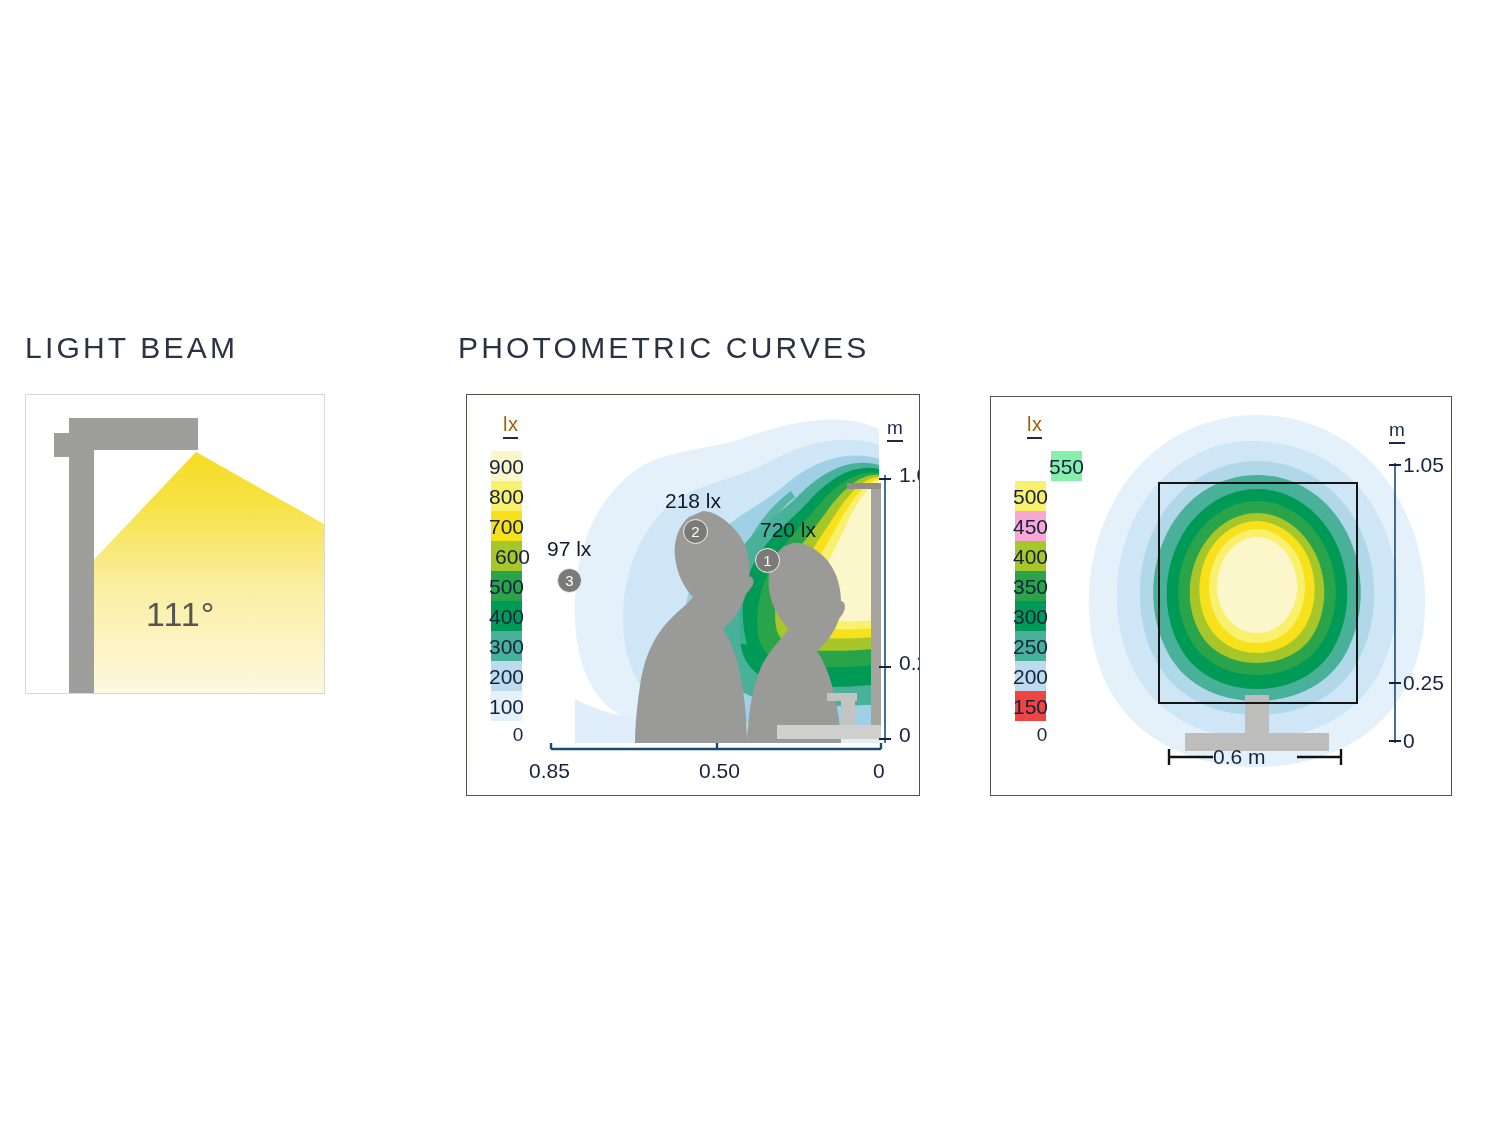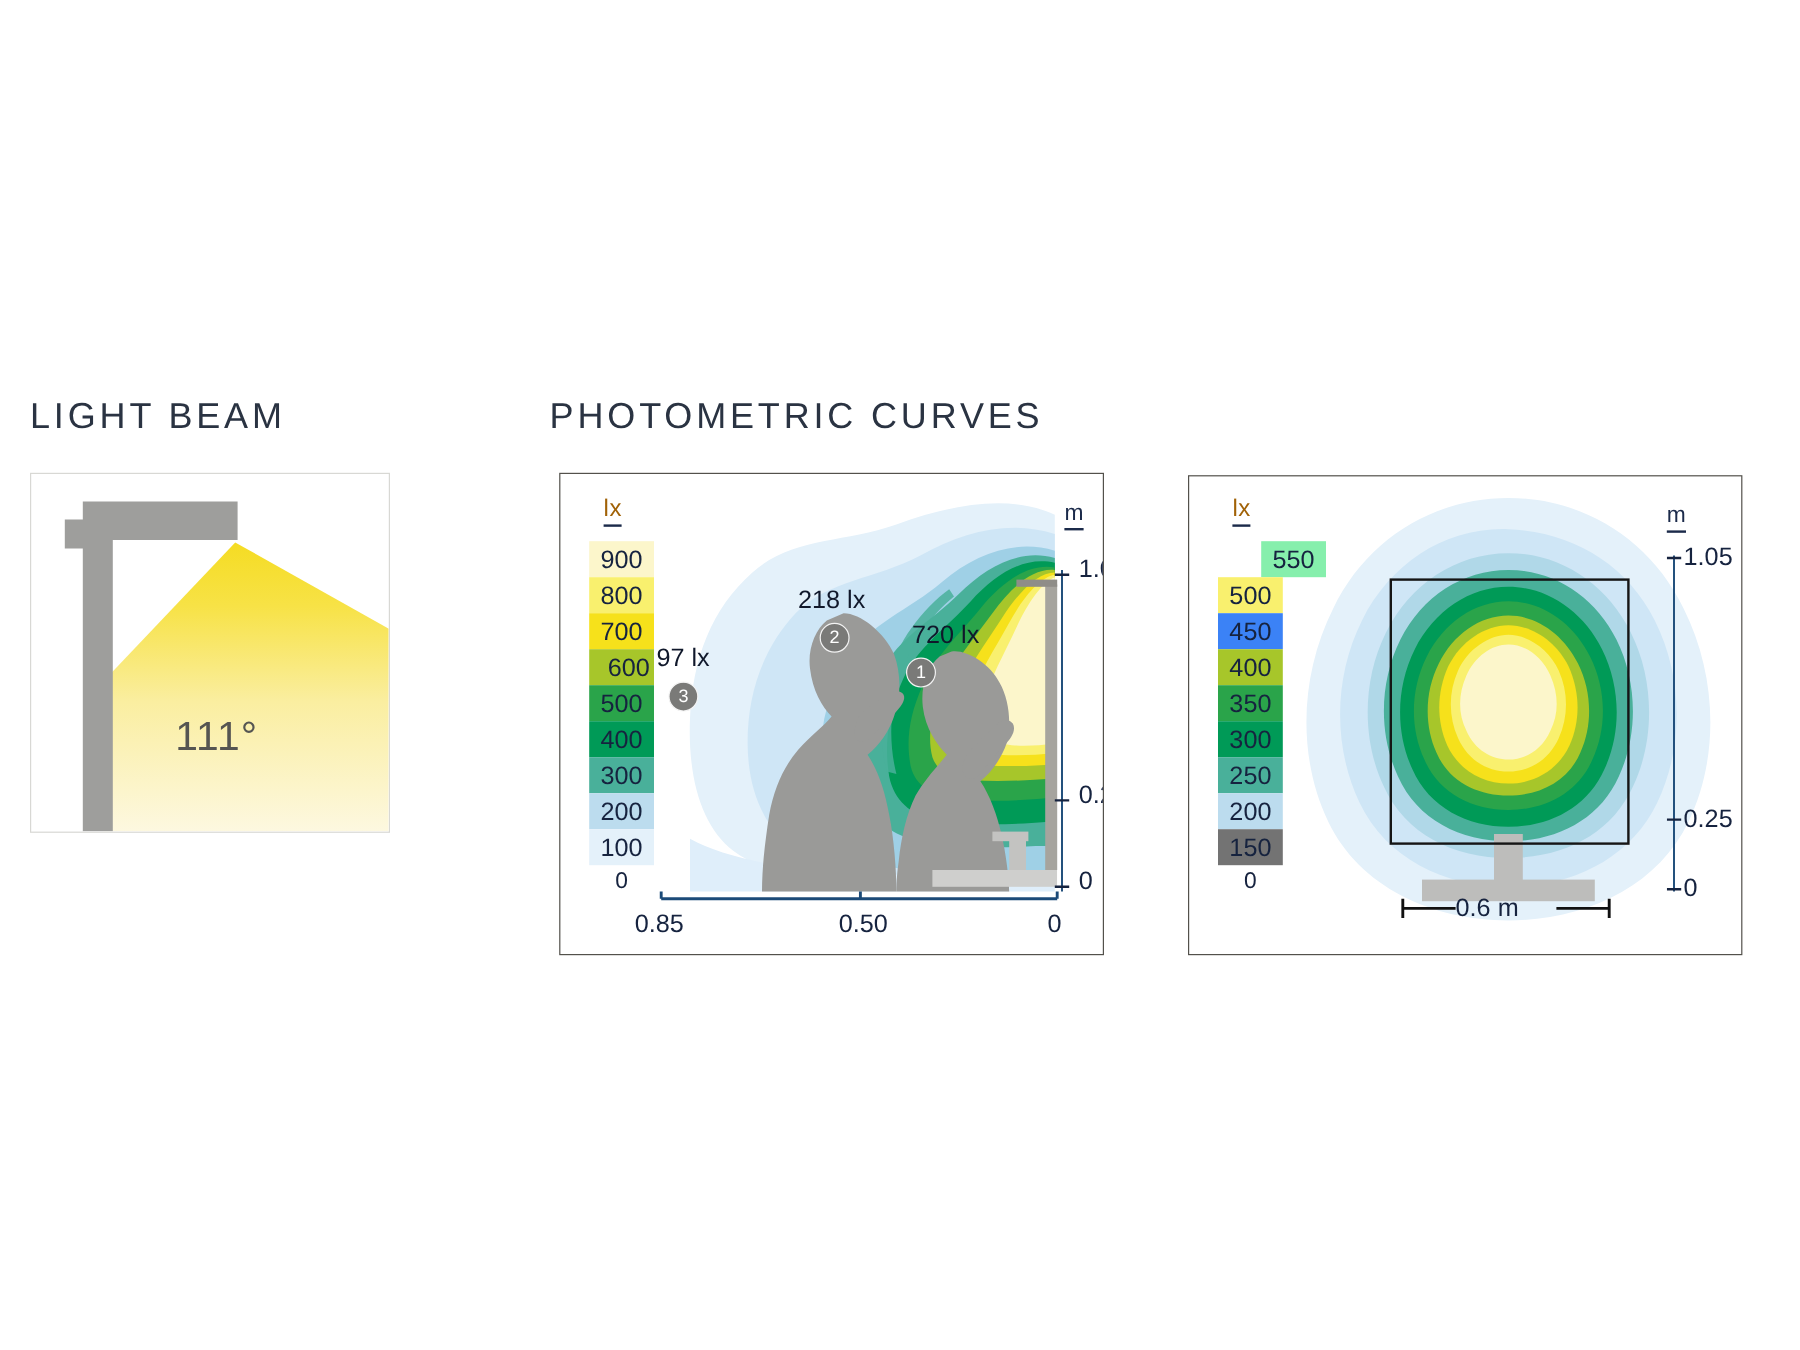--- a/index.html
+++ b/index.html
@@ -41,21 +41,21 @@
 
   .legend{position:absolute;}
   .legend-unit{
     position:absolute;
     font-size:20px;color:#a16207;
     border-bottom:2px solid #1b2a4a;
     padding-bottom:1px;
     letter-spacing:0.5px;
   }
   .legend-swatch{
-    width:54px;height:30px;
+    width:31px;height:30px;
     display:flex;align-items:center;justify-content:center;
     font-size:21px;color:#16233f;
     box-sizing:border-box;
     line-height:1;
   }
   .legend-zero{
     width:54px;height:28px;
     display:flex;align-items:center;justify-content:center;
     font-size:19px;color:#16233f;
   }
@@ -250,27 +250,27 @@
 </div>
 
 <div class="chart-panel" id="chart-front">
 
   <div class="legend" style="left:10px;top:16px;width:60px;">
     <div class="legend-unit" style="left:26px;top:0;position:absolute;">lx</div>
 
     <div style="position:absolute;left:14px;top:38px;">
       <div class="legend-swatch" style="background:#86efac;margin-left:36px;">550</div>
       <div class="legend-swatch" style="background:#f9f06e;">500</div>
-      <div class="legend-swatch" style="background:#3b82f6;">450</div>
+      <div class="legend-swatch" style="background:#f9a8d4;">450</div>
       <div class="legend-swatch" style="background:#a7c62a;">400</div>
       <div class="legend-swatch" style="background:#2aa44a;">350</div>
       <div class="legend-swatch" style="background:#009a57;">300</div>
       <div class="legend-swatch" style="background:#49b09a;">250</div>
       <div class="legend-swatch" style="background:#bcdcee;">200</div>
-      <div class="legend-swatch" style="background:#737373;">150</div>
+      <div class="legend-swatch" style="background:#ef4444;">150</div>
       <div class="legend-zero">0</div>
     </div>
   </div>
 
   <svg style="position:absolute;left:76px;top:6px;" width="380" height="380" viewBox="0 0 380 380">
     <g>
 
       <path d="M190,12 C128,12 72,46 44,104 C16,160 14,228 40,282
                C66,336 126,364 190,364 C254,364 314,336 340,282
                C366,228 364,160 336,104 C308,46 252,12 190,12 Z" fill="#e4f1fa"></path>

